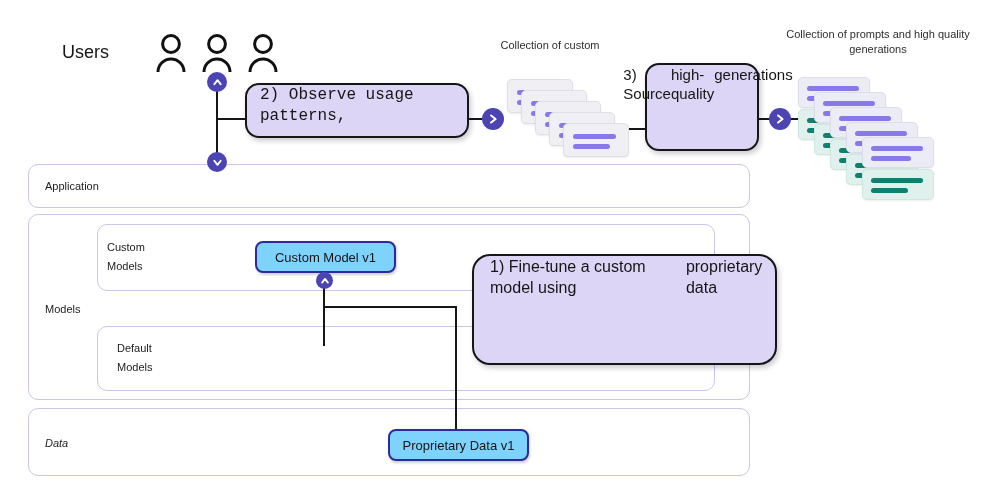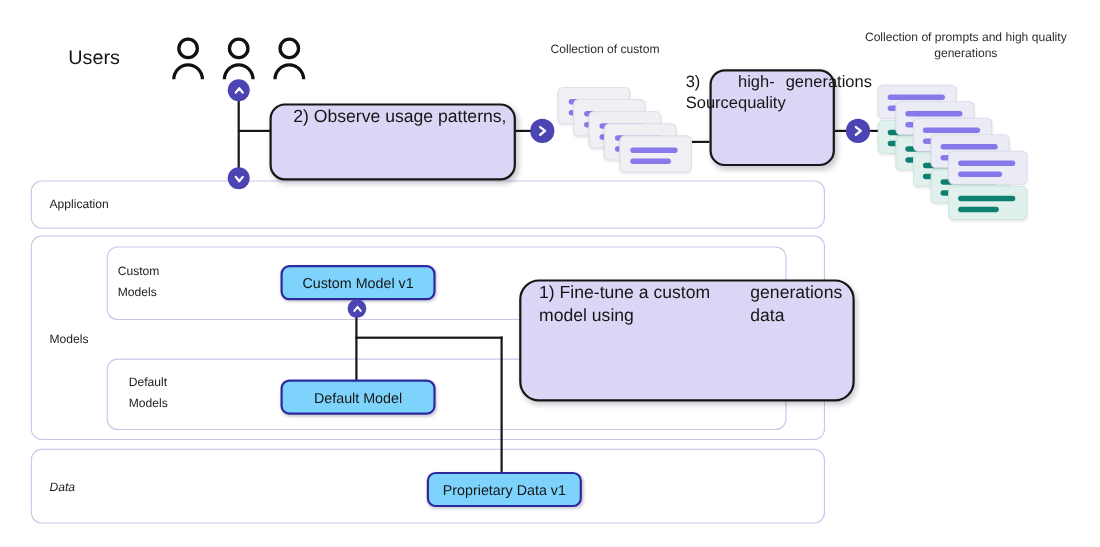--- a/index.html
+++ b/index.html
@@ -89,21 +89,21 @@
     <svg width="11" height="11" viewBox="0 0 10 10" style="transform:rotate(-90deg)">
         <path d="M3.4 2.1 L7.1 5 L3.4 7.9" fill="none" stroke="#fff" stroke-width="1.8" stroke-linecap="round" stroke-linejoin="round"></path>
       </svg>
   </div>
   <div class="circle" style="left:207px;top:152px;width:20px;height:20px;">
     <svg width="11" height="11" viewBox="0 0 10 10" style="transform:rotate(90deg)">
         <path d="M3.4 2.1 L7.1 5 L3.4 7.9" fill="none" stroke="#fff" stroke-width="1.8" stroke-linecap="round" stroke-linejoin="round"></path>
       </svg>
   </div>
 
-  <div class="callout" style="left:245px;top:94px;width:224px;height:70px;padding-left:13px;box-sizing:border-box;">
+  <div class="callout" style="left:245px;top:83px;width:224px;height:55px;padding-left:13px;box-sizing:border-box;font-family:Liberation Mono, monospace;">
     <div>2) Observe usage patterns,</div>
   </div>
 
   <div class="conn" style="left:469px;top:118px;width:14px;height:2px;"></div>
   <div class="circle" style="left:482px;top:108px;width:22px;height:22px;">
     <svg width="12" height="12" viewBox="0 0 10 10">
         <path d="M3.4 2.1 L7.1 5 L3.4 7.9" fill="none" stroke="#fff" stroke-width="1.8" stroke-linecap="round" stroke-linejoin="round"></path>
       </svg>
   </div>
 
@@ -223,24 +223,23 @@
     <svg width="10" height="10" viewBox="0 0 10 10" style="transform:rotate(-90deg)">
         <path d="M3.4 2.1 L7.1 5 L3.4 7.9" fill="none" stroke="#fff" stroke-width="1.8" stroke-linecap="round" stroke-linejoin="round"></path>
       </svg>
   </div>
 
   <div class="inner-box" style="left:97px;top:326px;width:616px;height:63px;"></div>
   <div class="label13" style="left:117px;top:339px;">
     <span style="display:block;">Default</span>
     <span style="display:block;">Models</span>
   </div>
-  <div class="node-btn" style="left:255px;top:345px;width:137px;height:28px;">Default Model</div>
 
   <div class="callout" style="left:472px;top:254px;width:305px;height:111px;padding-left:16px;box-sizing:border-box;border-radius:18px;">
     <div>1) Fine-tune a custom model using</div>
-    <div>generations data</div>
+    <div>proprietary data</div>
   </div>
 
   <div class="section-box" style="left:28px;top:408px;width:720px;height:66px;"></div>
   <div class="label13" style="left:45px;top:434px;font-style:italic;">Data</div>
   <div class="node-btn" style="left:388px;top:429px;width:137px;height:28px;">Proprietary Data v1</div>
 
 </div>
 
 </body></html>

